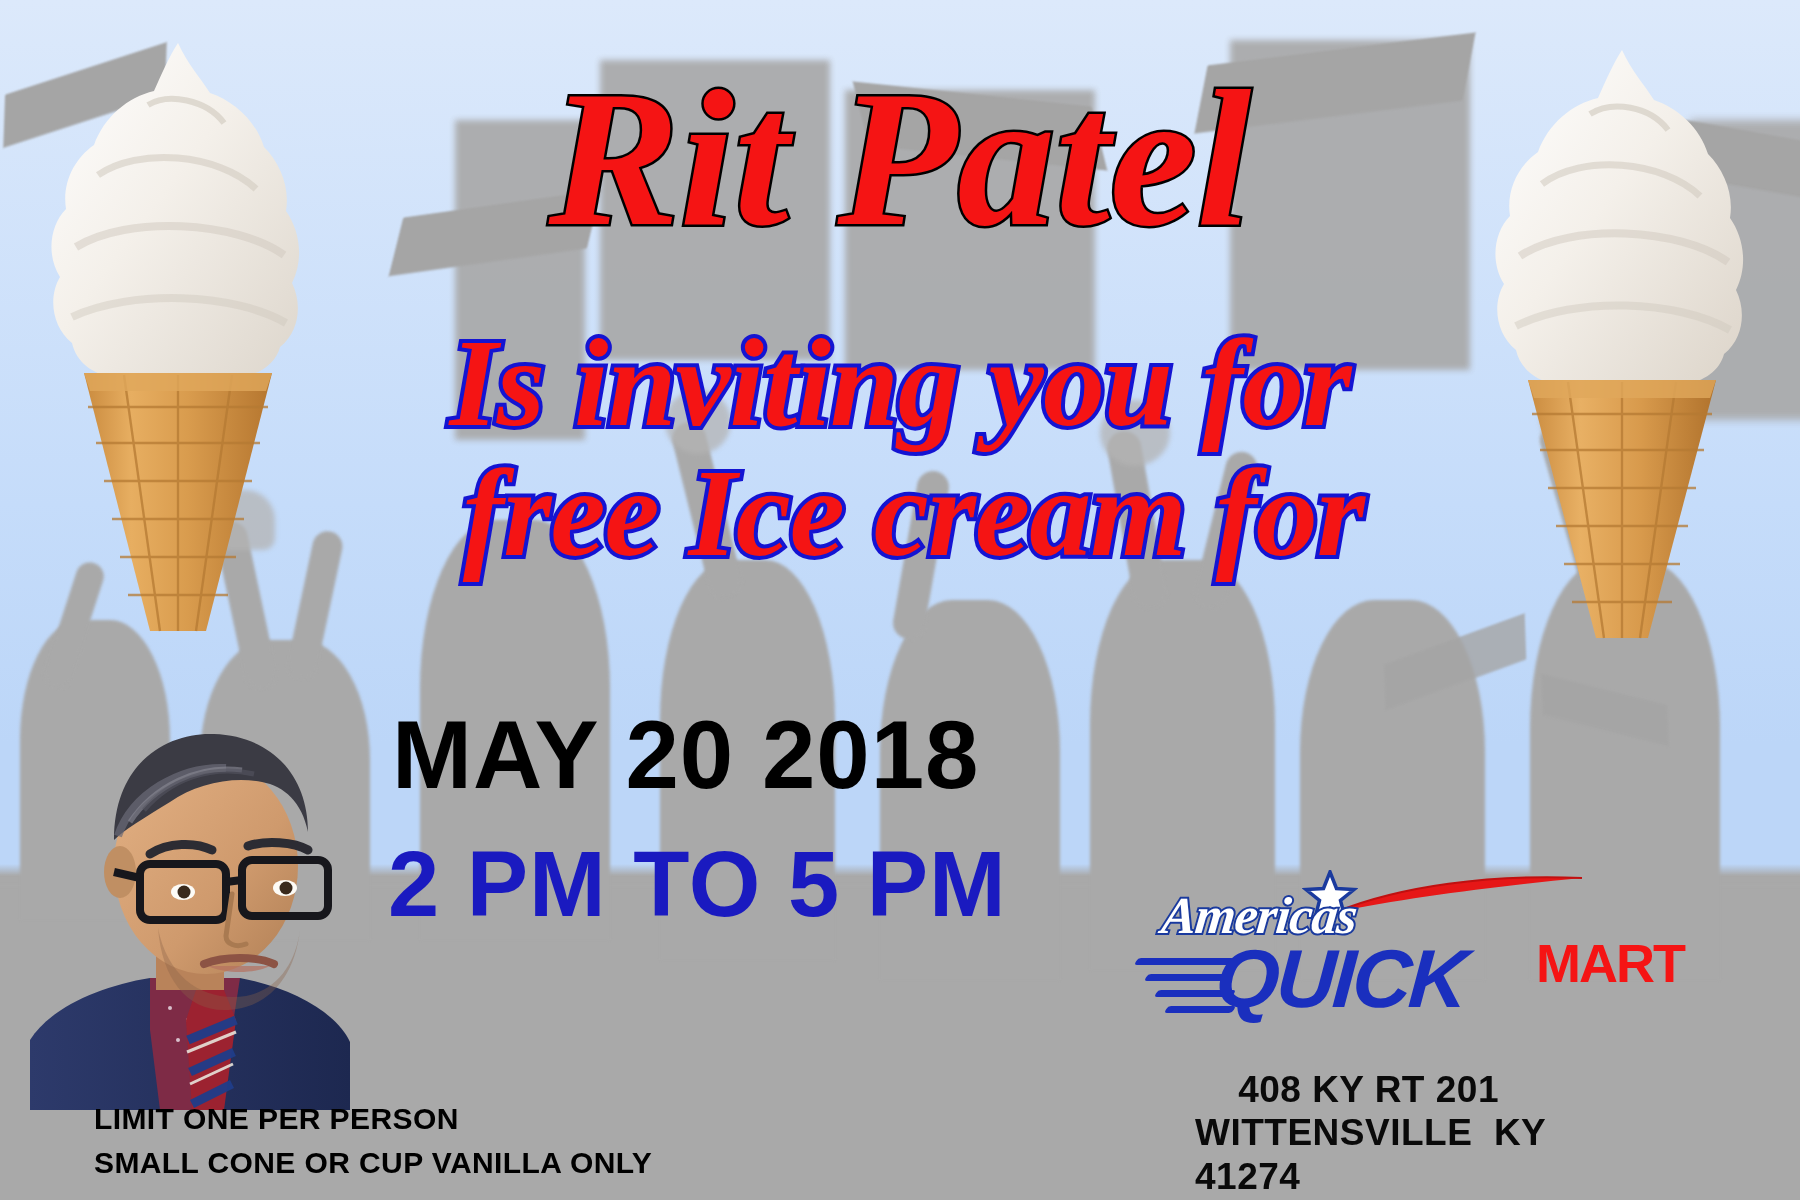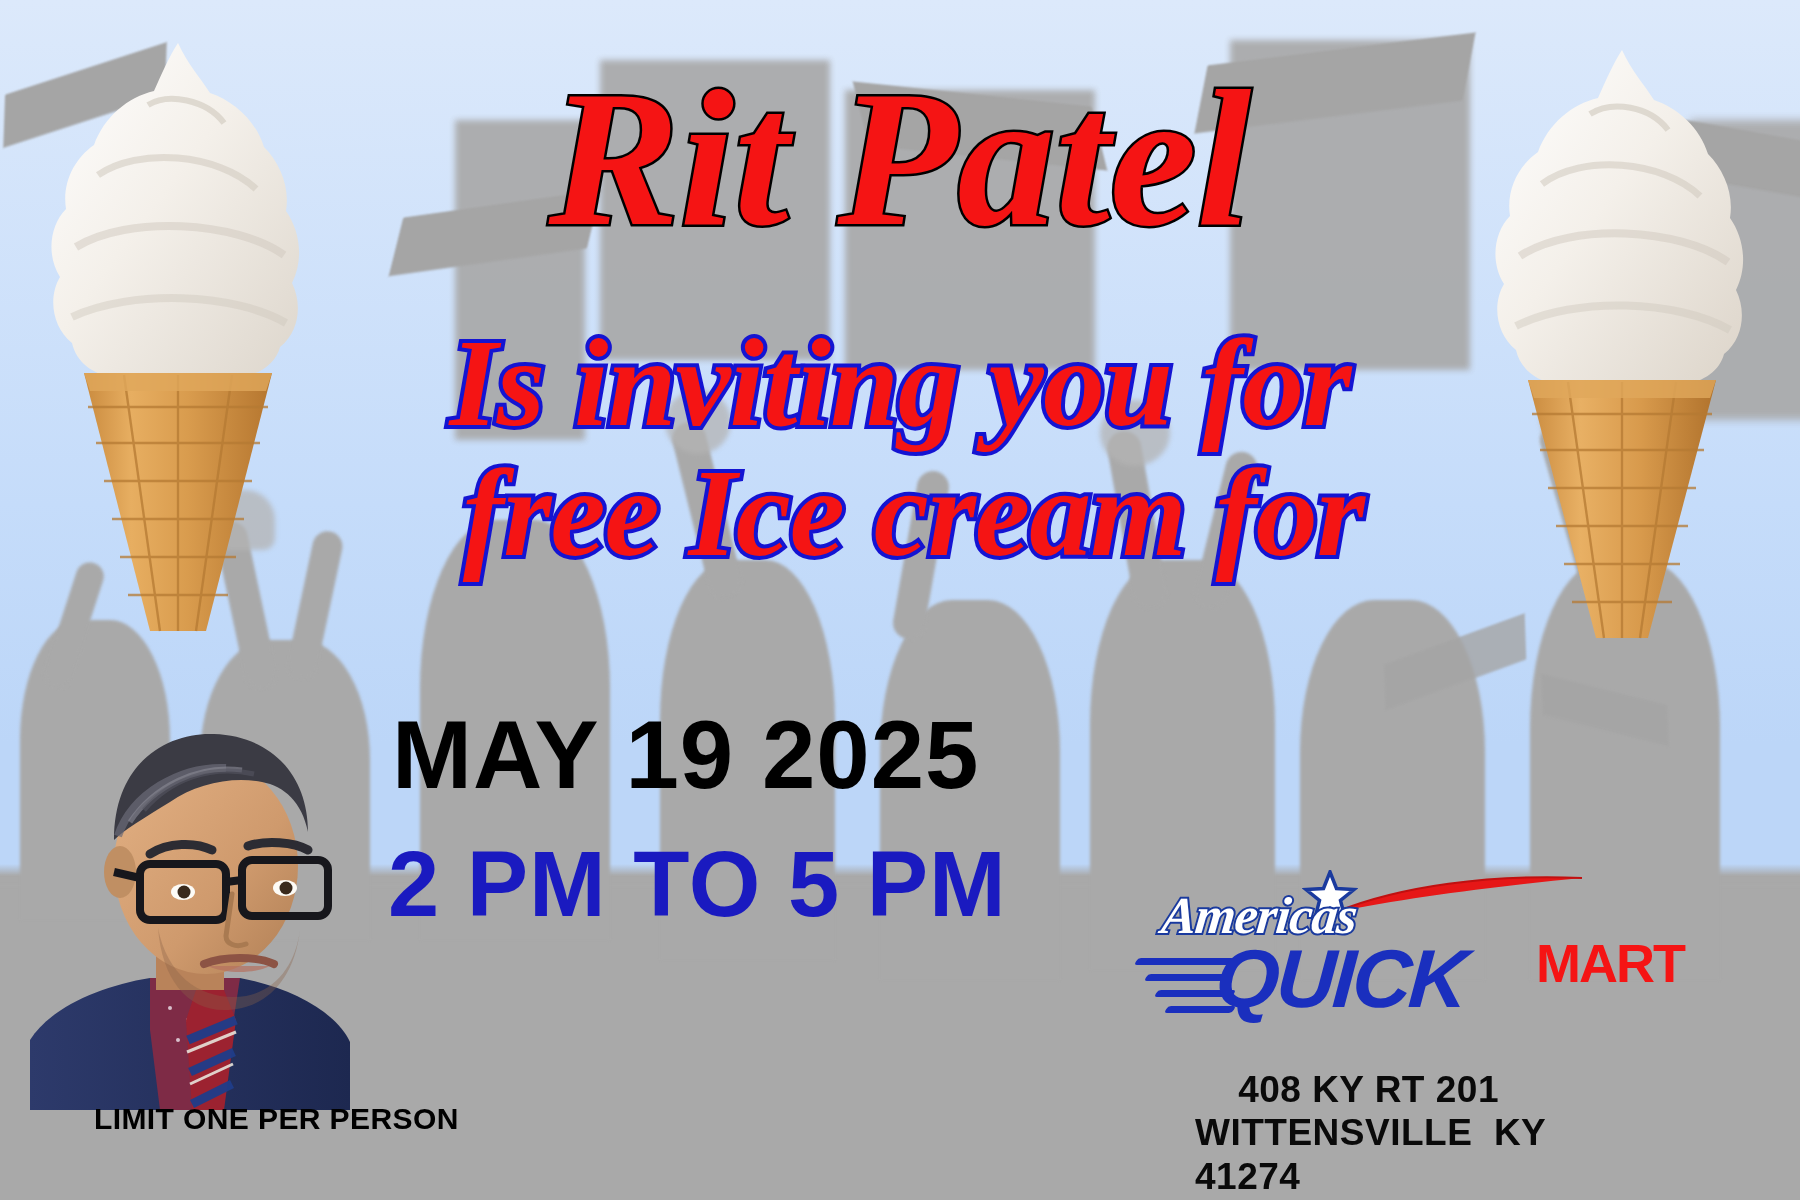--- a/index.html
+++ b/index.html
@@ -289,28 +289,31 @@
   </div>
 
   <div class="invite" style="top:322px;font-size:124px;line-height:1;">
     <span>Is inviting you for</span>
   </div>
   <div class="invite" style="top:452px;font-size:124px;line-height:1;margin-left:27px;">
     <span>free Ice cream for</span>
   </div>
 
   <div class="datetxt" style="left:392px;top:700px;font-size:96px;color:#000;letter-spacing:1px;">
-    <span>MAY 19 2025</span>
+    <span>MAY 20 2018</span>
   </div>
   <div class="datetxt" style="left:388px;top:832px;font-size:92px;color:#1a1ac0;letter-spacing:1px;">
     <span>2 PM TO 5 PM</span>
   </div>
 
   <div class="fineprint" style="left:82px;top:1102px;">
     <span>LIMIT ONE PER PERSON</span>
+  </div>
+  <div class="fineprint" style="left:82px;top:1146px;">
+    <span>SMALL CONE OR CUP VANILLA ONLY</span>
   </div>
 
   <div id="logo" style="left:1150px;top:880px;width:620px;height:140px;">
 
     <svg style="position:absolute;left:180px;top:-8px;" width="260" height="46" viewBox="0 0 260 46">
       <path d="M6 40 C70 14 160 2 252 6 C168 14 76 26 6 40 Z" fill="#e61717"></path>
       <path d="M6 40 C70 14 160 2 252 6" stroke="#c01010" stroke-width="2" fill="none"></path>
     </svg>
 
     <svg style="position:absolute;left:152px;top:-10px;" width="56" height="52" viewBox="0 0 56 52">

